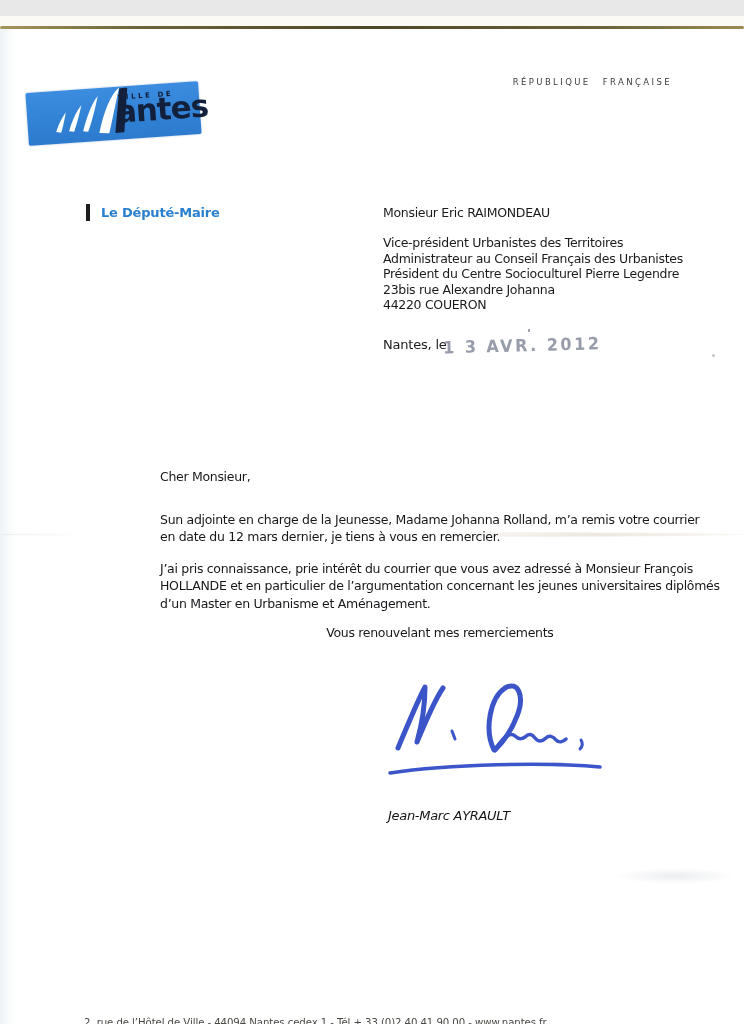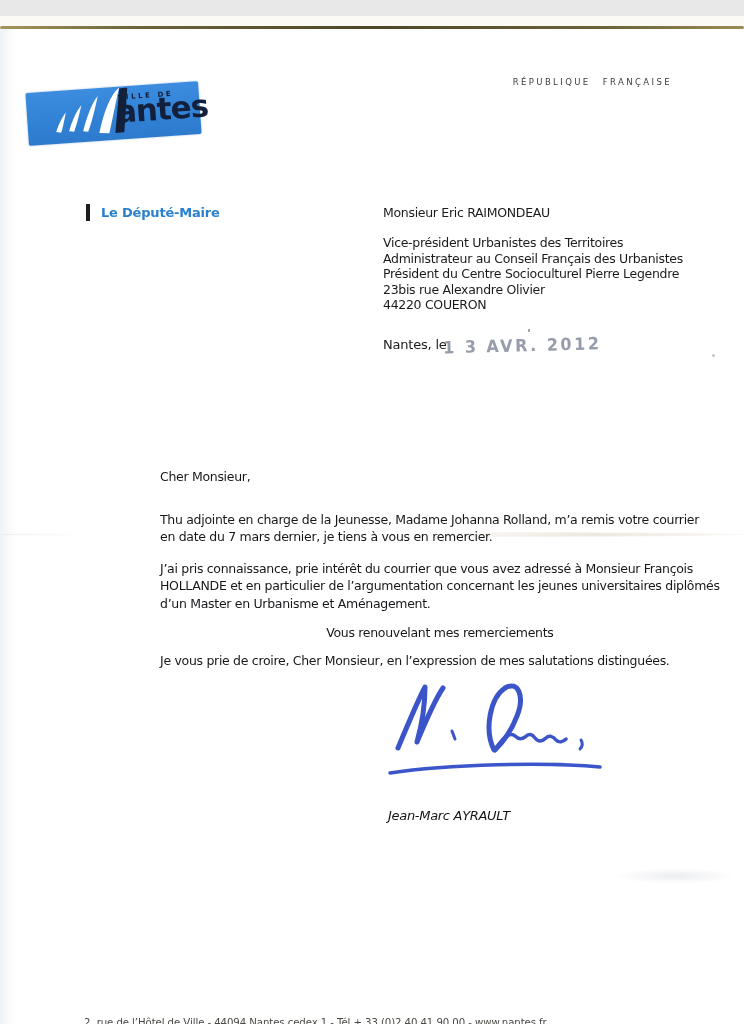--- a/index.html
+++ b/index.html
@@ -88,44 +88,41 @@
     <div class="deputy-bar"></div>
     <div class="deputy-title">Le Député-Maire</div>
   </div>
 
   <div class="recipient">
     <div class="recipient-name">Monsieur Eric RAIMONDEAU</div>
     <div class="recipient-gap"></div>
     <div class="recipient-line">Vice-président Urbanistes des Territoires</div>
     <div class="recipient-line">Administrateur au Conseil Français des Urbanistes</div>
     <div class="recipient-line">Président du Centre Socioculturel Pierre Legendre</div>
-    <div class="recipient-line">23bis rue Alexandre Olivier</div>
+    <div class="recipient-line">23bis rue Alexandre Johanna</div>
     <div class="recipient-line">44220 COUERON</div>
   </div>
 
   <div class="dateline">Nantes, le</div>
   <div class="stamp">1 3 AVR. 2012</div>
   <div class="stamp-dot"></div>
 
   <div class="letter-body">
     <div class="line">Cher Monsieur,</div>
     <div class="p1">
-      <div class="line">Thu adjointe en charge de la Jeunesse, Madame Johanna Rolland, m’a remis votre courrier</div>
-      <div class="line">en date du 7 mars dernier, je tiens à vous en remercier.</div>
+      <div class="line">Sun adjointe en charge de la Jeunesse, Madame Johanna Rolland, m’a remis votre courrier</div>
+      <div class="line">en date du 12 mars dernier, je tiens à vous en remercier.</div>
     </div>
     <div class="p2">
       <div class="line">J’ai pris connaissance, prie intérêt du courrier que vous avez adressé à Monsieur François</div>
       <div class="line">HOLLANDE et en particulier de l’argumentation concernant les jeunes universitaires diplômés</div>
       <div class="line">d’un Master en Urbanisme et Aménagement.</div>
     </div>
     <div class="p3">
       <div class="line">Vous renouvelant mes remerciements</div>
-    </div>
-    <div class="p4">
-      <div class="line">Je vous prie de croire, Cher Monsieur, en l’expression de mes salutations distinguées.</div>
     </div>
   </div>
 
   <svg class="signature-svg" width="235" height="108" viewBox="0 0 235 108">
     <g stroke="#2b47c5" fill="none" stroke-linecap="round" stroke-linejoin="round" opacity="0.92">
       <path d="M20,68 C30,44 40,20 47,7 C47,24 44,44 39,62 C49,38 58,18 65,8" stroke-width="5"></path>
       <path d="M74,51 l3,8" stroke-width="3"></path>
       <path d="M116,70 C106,50 112,18 127,8 C140,0 147,16 139,36 C133,52 124,63 117,70" stroke-width="5"></path>
       <path d="M118,68 C126,56 133,52 137,56 C140,59 143,60 147,57 C151,53 154,54 157,58 C160,62 164,62 168,58 C171,55 175,56 178,60 C181,63 185,62 188,59" stroke-width="3.5"></path>
       <path d="M203,60 q3,5 -1,9" stroke-width="3"></path>

